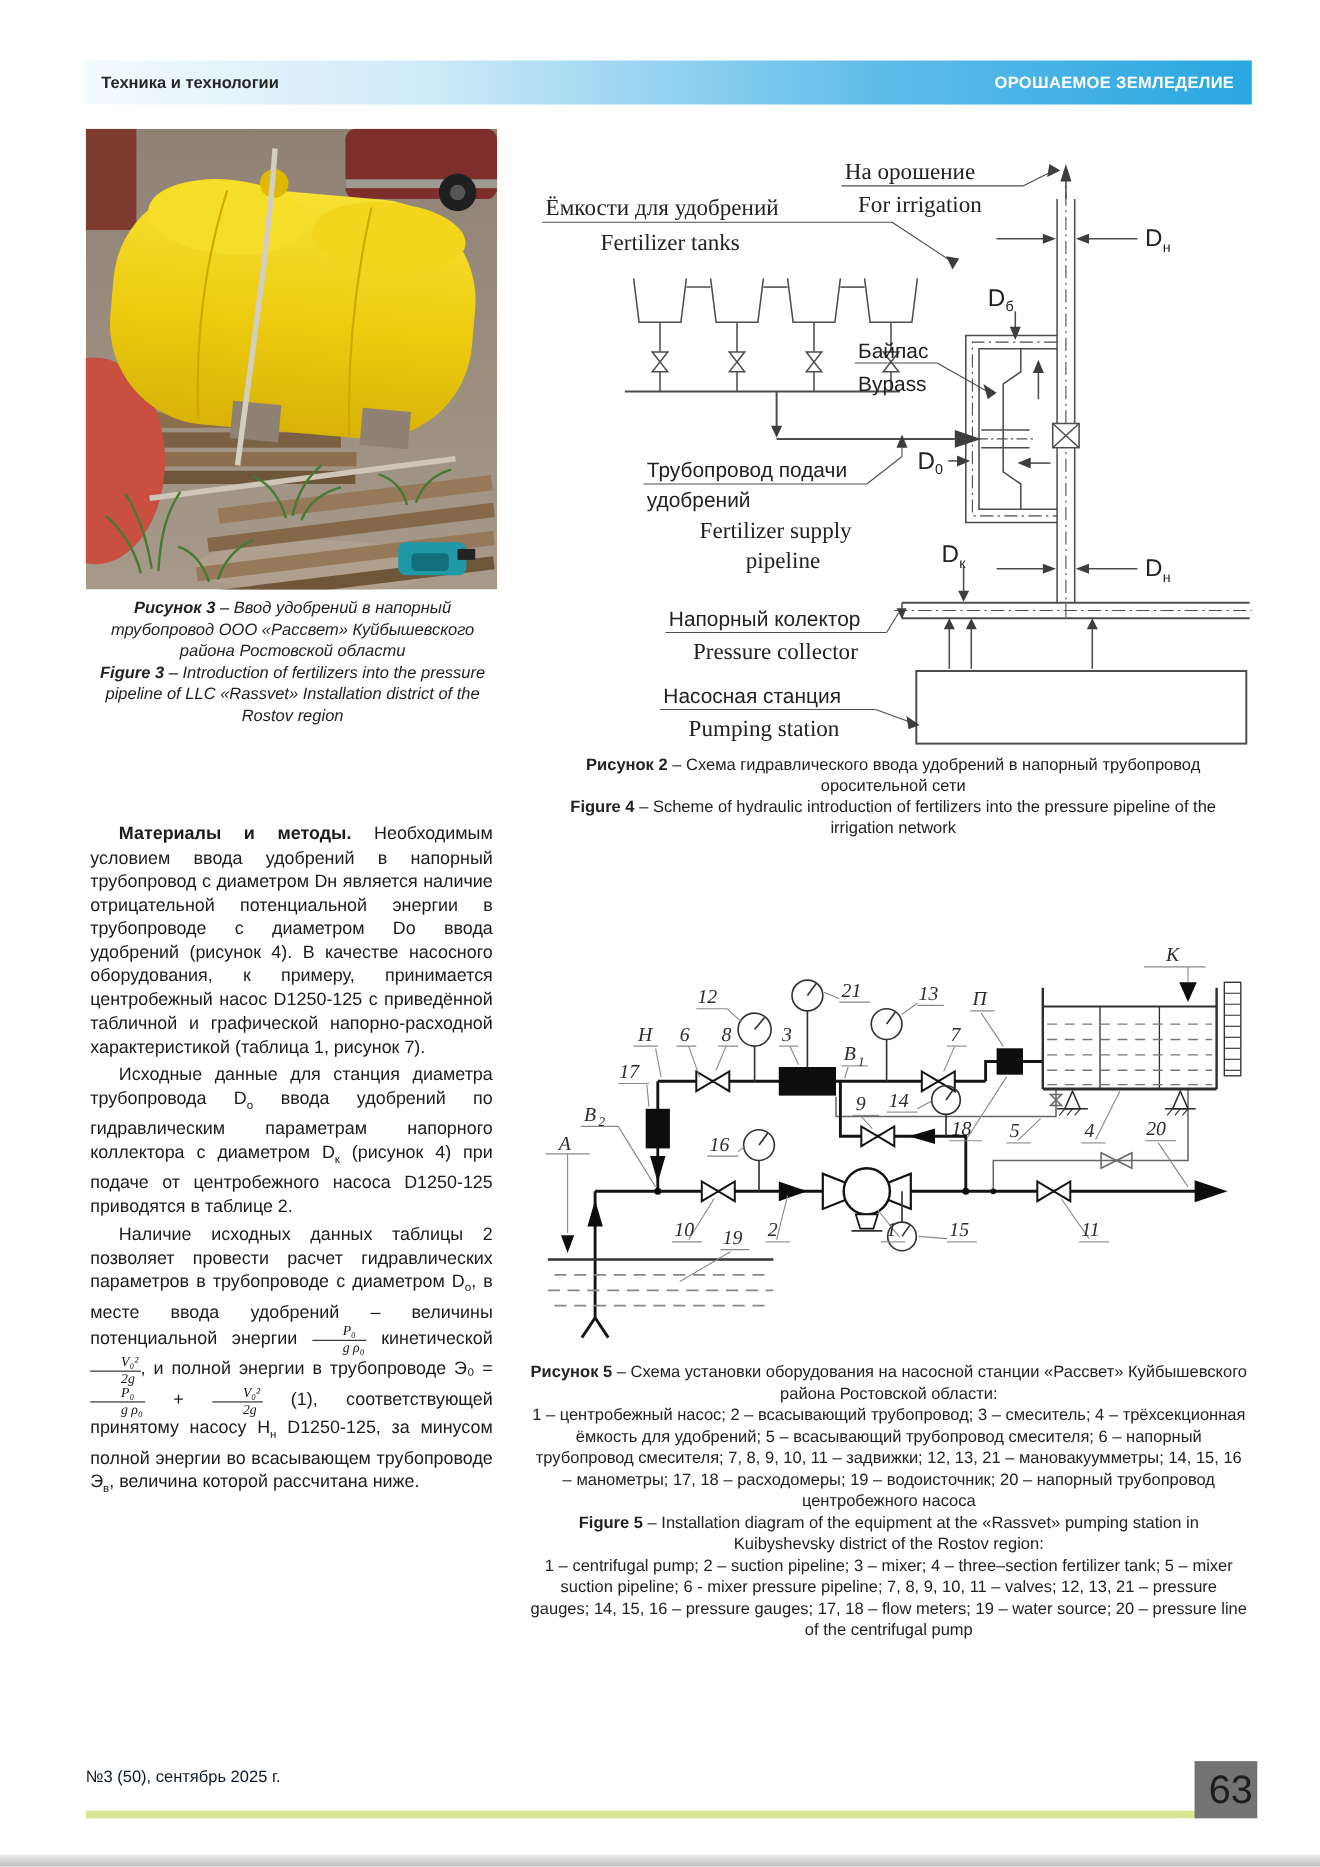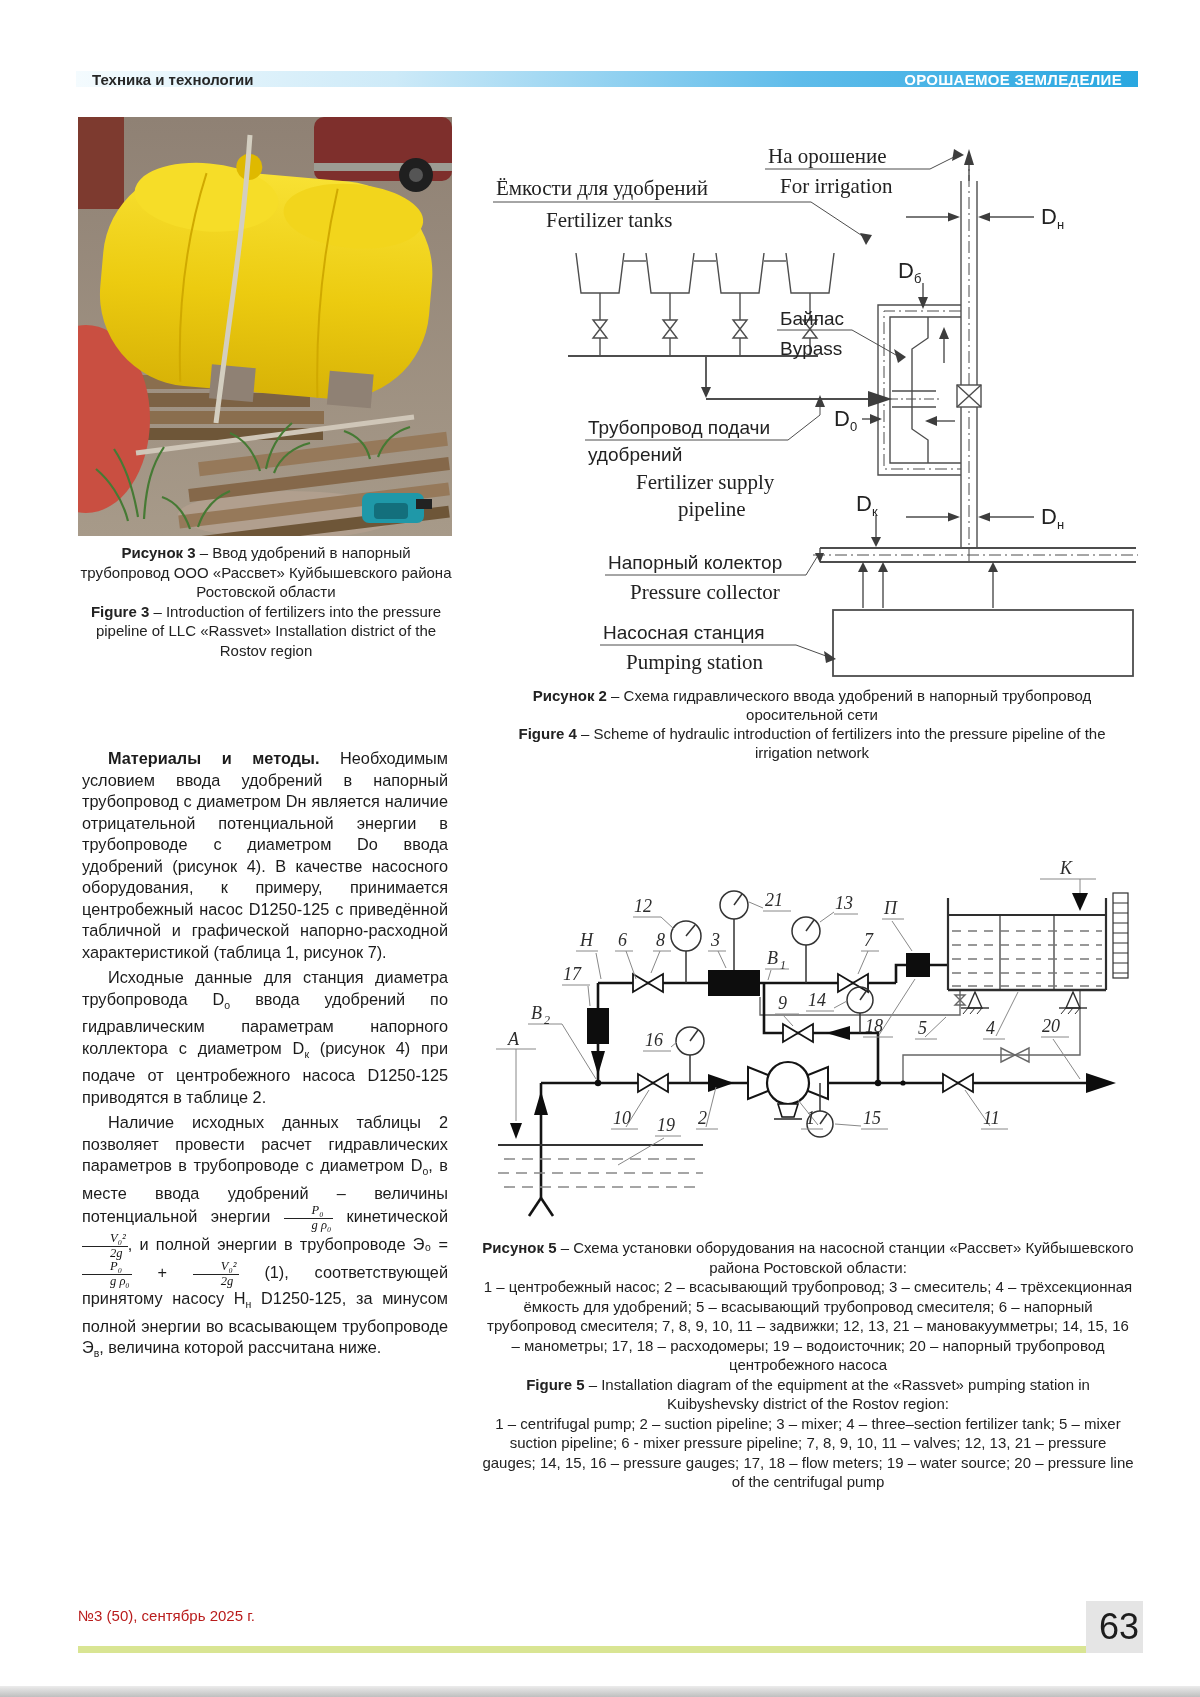--- a/index.html
+++ b/index.html
@@ -1,50 +1,50 @@
 <!DOCTYPE html>
 <html><head>
 <meta charset="utf-8">
 <style>
   html,body{margin:0;padding:0;}
   body{width:1200px;height:1697px;position:relative;background:#ffffff;
        font-family:"Liberation Sans",sans-serif;color:#1a1a1a;overflow:hidden;}
   .abs{position:absolute;}
   
-  .header-bar{left:76px;top:55px;width:1062px;height:16px;
+  .header-bar{left:76px;top:55px;width:1062px;height:40px;
     background:linear-gradient(to right,#f4fbfe 0%,#cdeaf8 30%,#5fbcea 68%,#29a7e0 100%);
-    display:flex;align-items:center;justify-content:space-between;padding:0 16px;box-sizing:border-box;margin-top:16px;}
+    display:flex;align-items:center;justify-content:space-between;padding:0 16px;box-sizing:border-box;}
   .header-left{font-size:15px;font-weight:bold;color:#262626;}
   .header-right{font-size:15px;font-weight:bold;color:#ffffff;letter-spacing:.3px;}
   
   .photo{left:78px;top:117px;width:374px;height:419px;}
   
   .cap{text-align:center;font-size:15px;line-height:19.5px;color:#222;}
-  .cap3{left:80px;top:543px;width:372px;}
+  .cap3{left:80px;top:543px;width:372px;font-style:italic;}
   .cap4{left:492px;top:686px;width:640px;line-height:19px;}
   .cap5{left:482px;top:1238px;width:652px;line-height:19.5px;}
   
   .bodytext{left:78px;top:744px;width:374px;text-align:justify;font-size:16.3px;line-height:21.5px;color:#1b1b1b;}
   .bodytext p{margin:4px;text-indent:26px;}
   .ssub{font-size:10.5px;vertical-align:-4px;}
   .frac{display:inline-block;vertical-align:-7px;text-align:left;
         font-family:"Liberation Serif",serif;font-style:italic;font-size:12.5px;line-height:1.08;color:#111;}
   .frac .fnum{display:block;border-bottom:1.2px solid #222;padding:0 2px;}
   .frac .fden{display:block;padding:0 2px;}
   
   .fig4{left:468px;top:122px;width:672px;height:560px;}
   .fig5{left:468px;top:793px;width:672px;height:434px;}
   svg text{user-select:none;}
   .f-serif{font-family:"Liberation Serif",serif;}
   .f-sans{font-family:"Liberation Sans",sans-serif;}
   .it{font-style:italic;}
   
-  .footer-issue{left:78px;top:1607px;font-size:15px;color:#b91c1c;}
+  .footer-issue{left:78px;top:1607px;font-size:15px;color:#0f172a;}
   .footer-bar{left:78px;top:1646px;width:1010px;height:7px;background:#d9e593;}
-  .footer-page{left:1086px;top:1601px;width:57px;height:52px;background:#e5e5e5;
+  .footer-page{left:1086px;top:1601px;width:57px;height:52px;background:#737373;
     font-size:36px;color:#1d1d1d;text-align:right;line-height:52px;box-sizing:border-box;padding-right:4px;}
   .bottom-edge{left:0;top:1686px;width:1200px;height:11px;background:linear-gradient(#ececec,#bfbfbf);}
 </style>
 </head>
 <body>
 
 <div class="abs header-bar">
   <span class="header-left">Техника и технологии</span>
   <span class="header-right">ОРОШАЕМОЕ ЗЕМЛЕДЕЛИЕ</span>
 </div>

